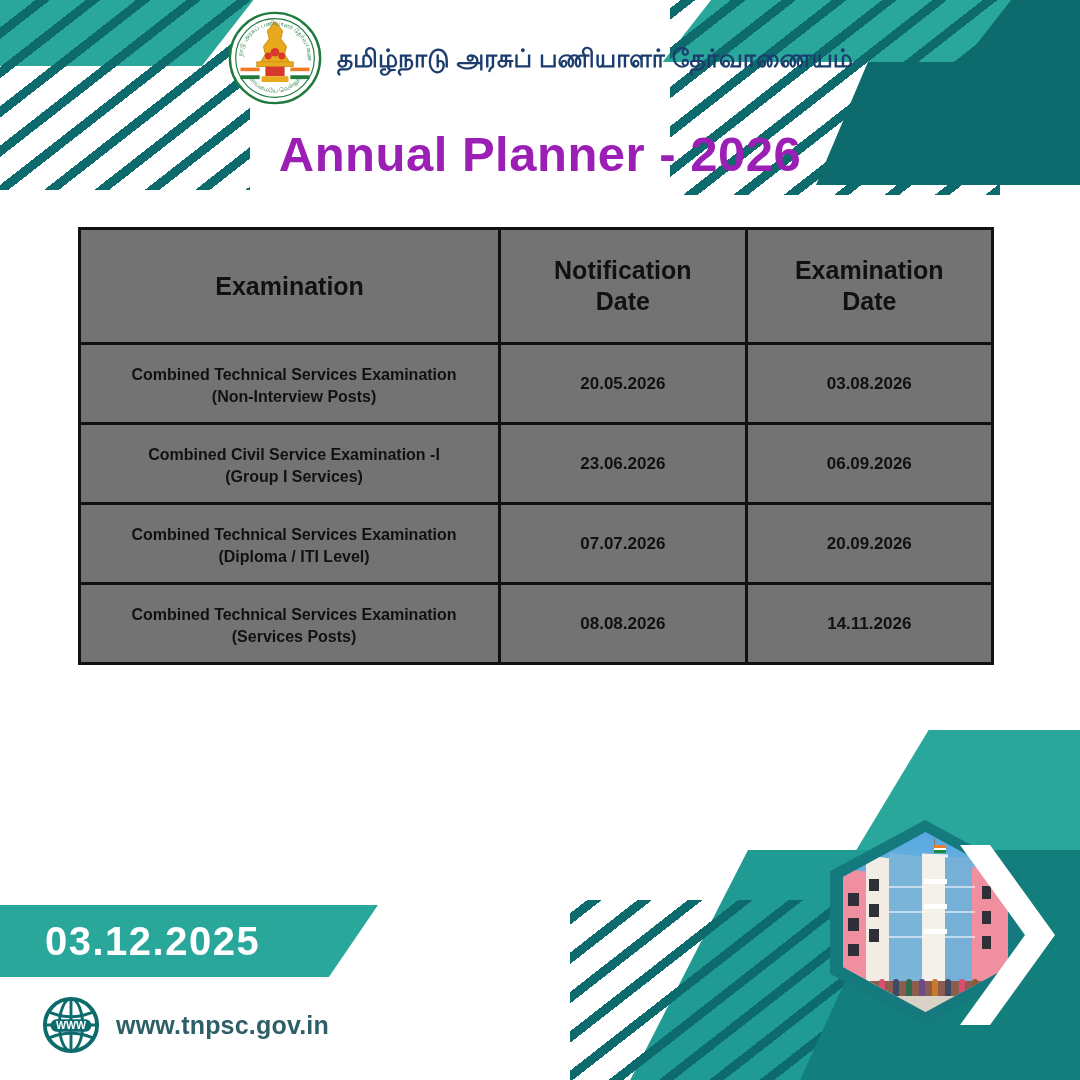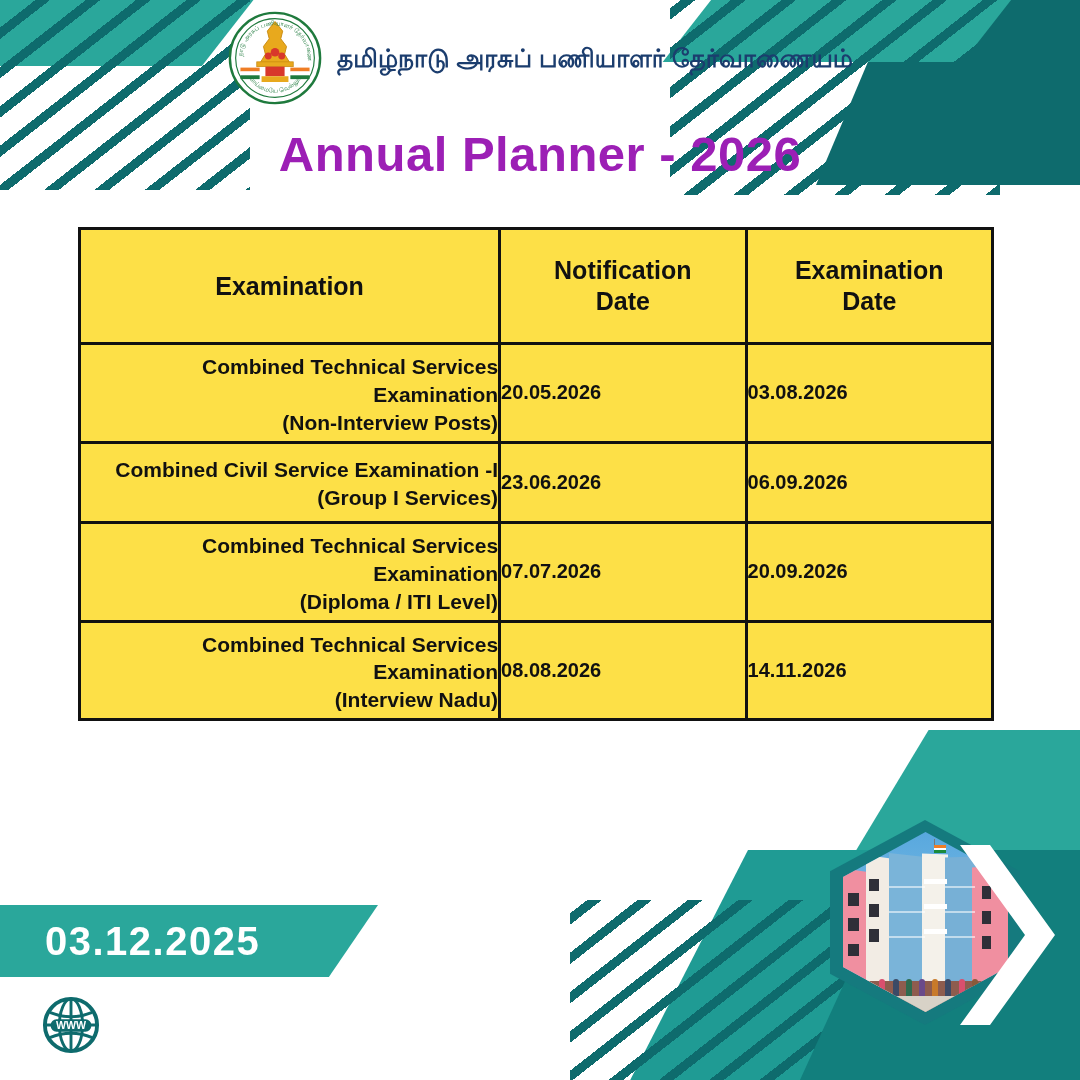--- a/index.html
+++ b/index.html
@@ -136,33 +136,33 @@
   
   #title {
     position:absolute; left:0; top:126px; width:1080px;
     text-align:center;
     font-size:49px; font-weight:800; letter-spacing:.5px;
     color:#9c1fb5;
   }
 
   
   #table-wrap { position:absolute; left:78px; top:227px; width:916px; }
-  table { border-collapse:collapse; width:100%; background:#fde047; }
+  table { border-collapse:collapse; width:100%; background:#737373; }
   table, th, td { border:3px solid #111; }
   th, td { padding:0; }
   thead th { height:115px; vertical-align:middle; }
   .th-exam { width:404px; text-align:center; font-size:25px; font-weight:800; color:#111; }
   .th-date { width:237px; text-align:center; font-size:25px; font-weight:700; color:#111; line-height:1.25; }
   tbody tr { height:80px; }
   td.c-exam {
-    text-align:right; padding:8px 0 4px 9px;
-    font-size:21px; font-weight:700; color:#111; line-height:1.33;
+    text-align:center; padding:8px 0 4px 9px;
+    font-size:16px; font-weight:700; color:#111; line-height:1.33;
   }
   td.c-date {
-    font-size:20px; font-weight:700; color:#111;
+    text-align:center; font-size:17px; font-weight:700; color:#111;
   }
 
   
   #date-banner {
     position:absolute; left:0; top:905px; width:378px; height:72px;
     background:#2aa79b;
     clip-path:polygon(0 0, 100% 0, 87% 100%, 0 100%);
     display:flex; align-items:center;
   }
   #date-text {
@@ -310,21 +310,21 @@
         <td class="c-exam">
           <div>Combined Technical Services Examination</div>
           <div>(Diploma / ITI Level)</div>
         </td>
         <td class="c-date">07.07.2026</td>
         <td class="c-date">20.09.2026</td>
       </tr>
       <tr>
         <td class="c-exam">
           <div>Combined Technical Services Examination</div>
-          <div>(Interview Nadu)</div>
+          <div>(Services Posts)</div>
         </td>
         <td class="c-date">08.08.2026</td>
         <td class="c-date">14.11.2026</td>
       </tr>
     </tbody>
   </table>
 </div>
 
 <div id="date-banner">
   <span id="date-text">03.12.2025</span>
@@ -334,13 +334,14 @@
   <svg id="globe" viewBox="0 0 60 60">
     <circle cx="30" cy="30" r="27" fill="none" stroke="#0e6b6d" stroke-width="4"></circle>
     <ellipse cx="30" cy="30" rx="12" ry="27" fill="none" stroke="#0e6b6d" stroke-width="3"></ellipse>
     <line x1="3" y1="30" x2="57" y2="30" stroke="#0e6b6d" stroke-width="3"></line>
     <path d="M8 17 Q30 26 52 17" fill="none" stroke="#0e6b6d" stroke-width="3"></path>
     <path d="M8 43 Q30 34 52 43" fill="none" stroke="#0e6b6d" stroke-width="3"></path>
     <line x1="30" y1="3" x2="30" y2="57" stroke="#0e6b6d" stroke-width="3"></line>
     <rect x="9" y="24" width="42" height="13" rx="6" fill="#0e6b6d"></rect>
     <text x="30" y="34.5" text-anchor="middle" font-size="11" font-weight="bold" fill="#ffffff" font-family="Liberation Sans, sans-serif">WWW</text>
   </svg>
+  <span id="site-url">www.tnpsc.gov.in</span>
 </div>
 
 </body></html>

